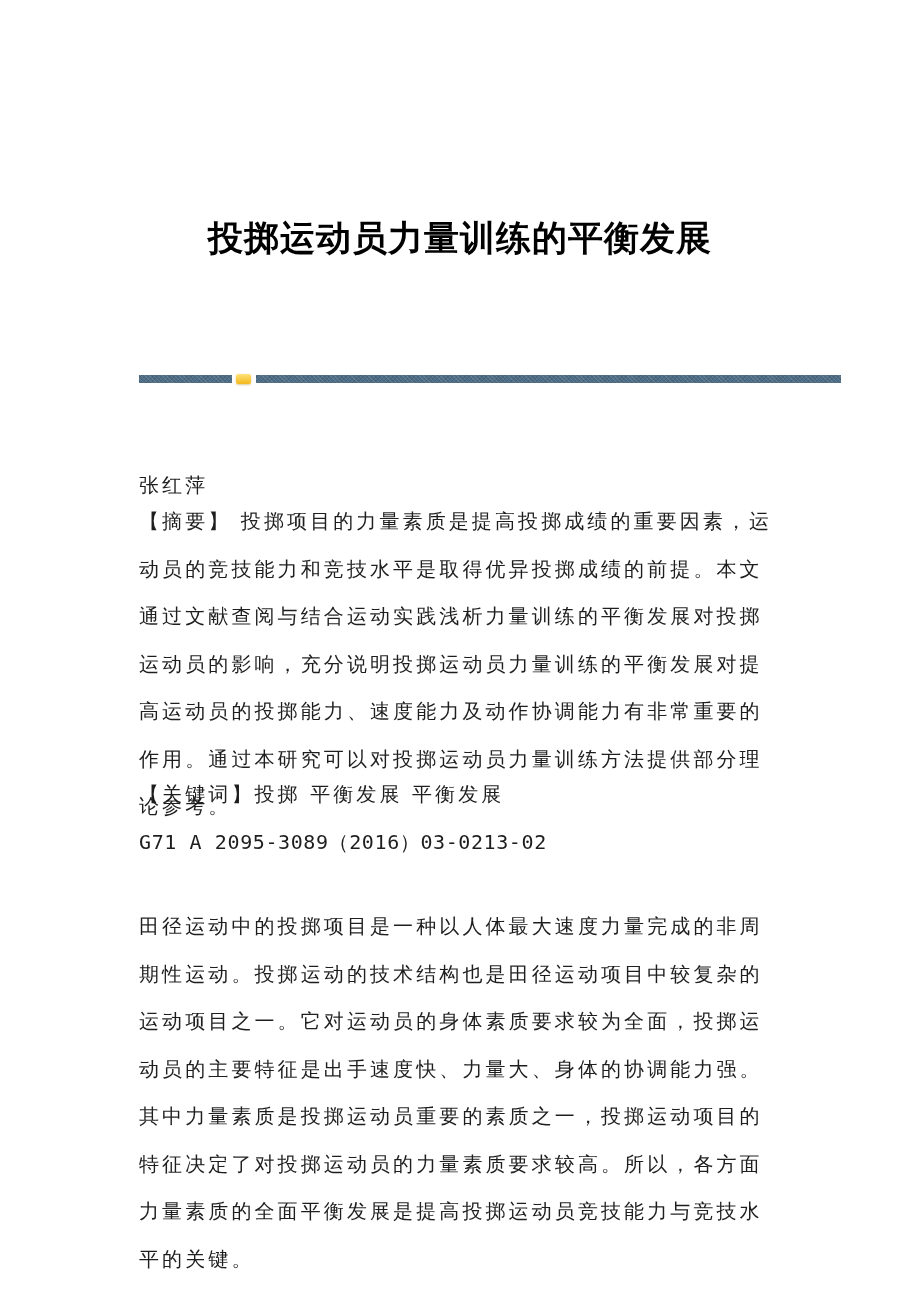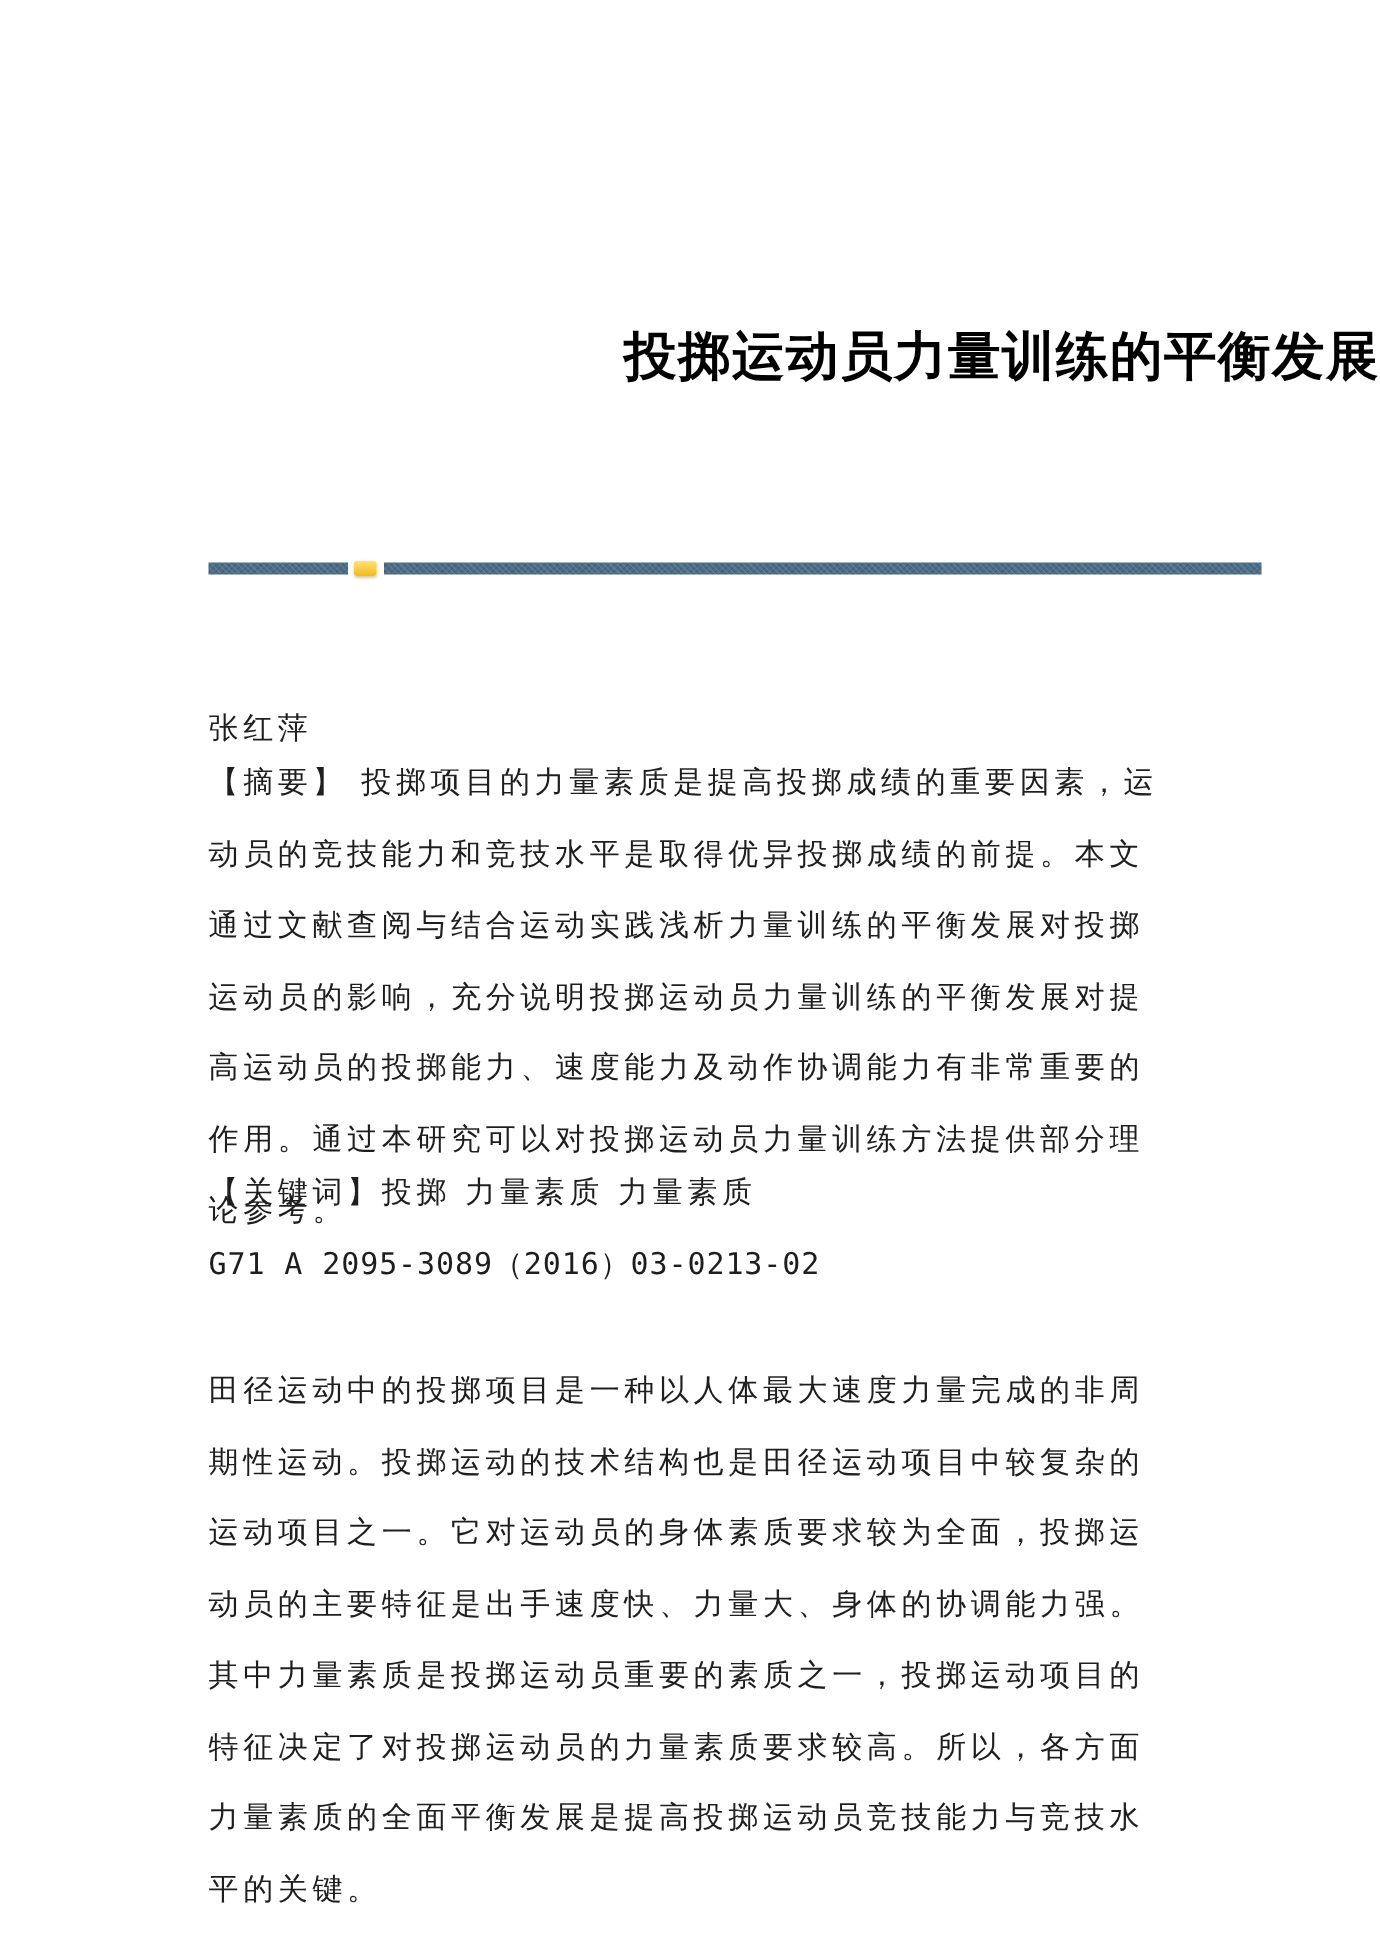--- a/index.html
+++ b/index.html
@@ -13,21 +13,21 @@
       position: relative;
       overflow: hidden;
       font-family: "DejaVu Serif", "Liberation Serif", serif;
       color: #1a1a1a;
     }
     .title {
       position: absolute;
       top: 190px;
       left: 0;
       width: 920px;
-      text-align: right;
+      text-align: center;
       font-size: 35px;
       font-weight: bold;
       letter-spacing: 1px;
       color: #000;
       line-height: 50px;
       font-family: "DejaVu Serif", serif;
     }
     .divider {
       position: absolute;
       top: 375px;
@@ -80,17 +80,17 @@
 <div class="divider">
   <div class="bar left"></div>
   <div class="ornament"></div>
   <div class="bar right"></div>
 </div>
 
 <div class="text-block author">张红萍</div>
 
 <div class="text-block abstract"><span class="label">【摘要】</span><span> 投掷项目的力量素质是提高投掷成绩的重要因素，运动员的竞技能力和竞技水平是取得优异投掷成绩的前提。本文通过文献查阅与结合运动实践浅析力量训练的平衡发展对投掷运动员的影响，充分说明投掷运动员力量训练的平衡发展对提高运动员的投掷能力、速度能力及动作协调能力有非常重要的作用。通过本研究可以对投掷运动员力量训练方法提供部分理论参考。</span></div>
 
-<div class="text-block keywords"><span class="label">【关键词】</span><span>投掷 力量素质 力量素质</span></div>
+<div class="text-block keywords"><span class="label">【关键词】</span><span>投掷 平衡发展 平衡发展</span></div>
 
 <div class="text-block classification">G71 A 2095-3089（2016）03-0213-02</div>
 
 <div class="text-block body-para">田径运动中的投掷项目是一种以人体最大速度力量完成的非周期性运动。投掷运动的技术结构也是田径运动项目中较复杂的运动项目之一。它对运动员的身体素质要求较为全面，投掷运动员的主要特征是出手速度快、力量大、身体的协调能力强。其中力量素质是投掷运动员重要的素质之一，投掷运动项目的特征决定了对投掷运动员的力量素质要求较高。所以，各方面力量素质的全面平衡发展是提高投掷运动员竞技能力与竞技水平的关键。</div>
 
 </body></html>

